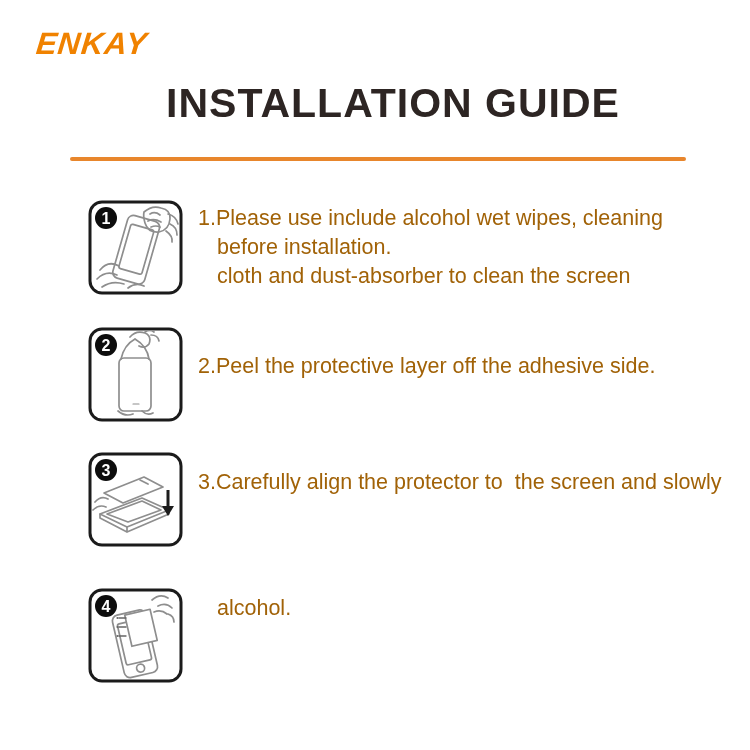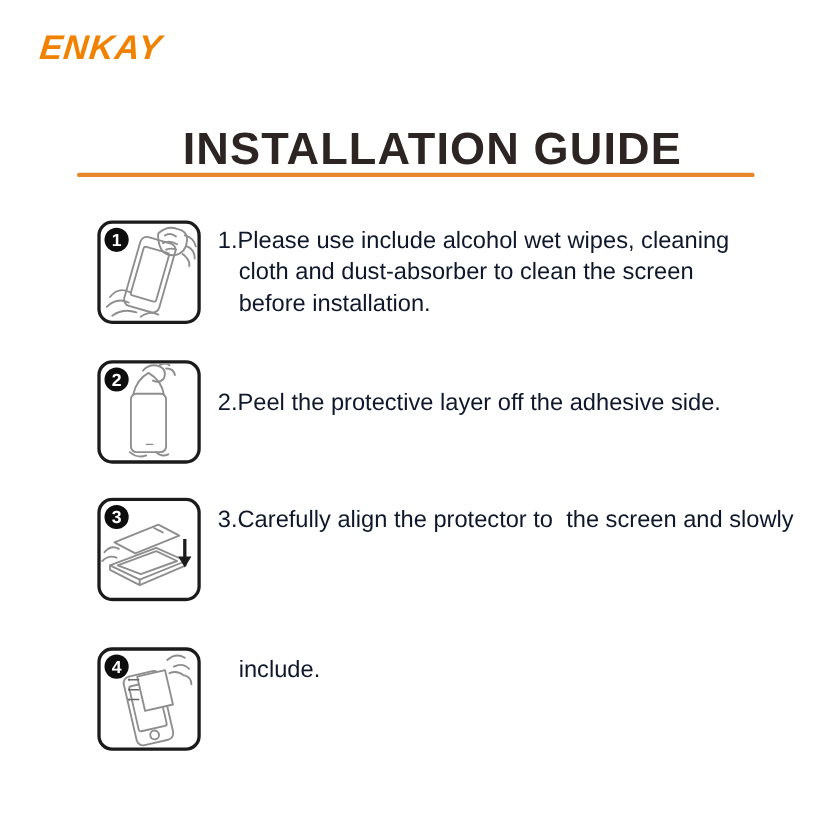--- a/index.html
+++ b/index.html
@@ -8,38 +8,38 @@
     font-family:"Liberation Sans","DejaVu Sans",sans-serif;
   }
   
   .logo{
     position:absolute;left:36px;top:26px;height:40px;
     font-style:italic;font-weight:900;font-size:31px;letter-spacing:1px;
     color:#F08200;transform:skewX(-6deg);
   }
   
   .title{
-    position:absolute;left:0;right:0;top:112px;text-align:center;
+    position:absolute;left:0;right:0;top:80px;text-align:center;
     font-size:41px;font-weight:700;letter-spacing:1px;color:#2D2523;margin-left:36px;
   }
   .divider{
     position:absolute;left:70px;top:157px;width:616px;height:4px;
     background:#E8862C;border-radius:2px;
   }
   
   .step{position:absolute;left:88px;width:620px;}
   .step-1{top:200px;} .step-2{top:327px;} .step-3{top:452px;} .step-4{top:588px;}
   .illus{position:absolute;left:0;top:0;width:95px;height:95px;}
   .step-text{
     position:absolute;left:110px;width:490px;
-    font-size:21.5px;line-height:29px;color:#0f172a;
+    font-size:21.5px;line-height:29px;color:#a16207;
   }
   .step-1 .step-text{top:4px;}
   .step-2 .step-text{top:25px;}
-  .step-3 .step-text{top:6px;}
+  .step-3 .step-text{top:16px;}
   .step-4 .step-text{top:6px;}
   .step-text .line{white-space:pre;}
   .step-text .line.cont{padding-left:19px;}
   
   .art{stroke:#8E8E8E;stroke-width:1.7;fill:none;stroke-linecap:round;stroke-linejoin:round;}
   .frame{fill:#ffffff;stroke:#1B1B1B;stroke-width:3;}
   .badge-circle{fill:#0D0D0D;stroke:none;}
   .badge-num{fill:#ffffff;font-family:"Liberation Sans",sans-serif;font-size:16px;font-weight:bold;}
   .dark{stroke:#1C1C1C;}
   .darkfill{fill:#1C1C1C;stroke:none;}
@@ -73,22 +73,22 @@
           <path d="M62,14 Q67,11 72,15 M60,21 Q66,18 73,22 M63,27 Q68,25 72,27"></path>
           <path d="M80,14 Q88,16 90,24 M82,24 Q89,27 89,35 M78,31 Q85,36 84,42"></path>
           <path d="M12,70 Q20,60 31,66 M9,79 Q18,70 29,75 M14,87 Q24,80 36,84 M40,88 Q48,82 56,86"></path>
         </g>
       </g>
       <circle class="badge-circle" cx="18" cy="18" r="11"></circle>
       <text class="badge-num" x="18" y="23.5" text-anchor="middle">1</text>
     </svg>
     <div class="step-text">
         <div class="line">1.Please use include alcohol wet wipes, cleaning</div>
+        <div class="line cont">before installation.</div>
         <div class="line cont">cloth and dust-absorber to clean the screen</div>
-        <div class="line cont">before installation.</div>
       </div>
   </div>
 
   <div class="step step-2">
     <svg class="illus" viewBox="0 0 95 95">
       <defs>
           <clipPath id="c2">
             <rect x="3.5" y="3.5" width="88" height="88" rx="10"></rect>
           </clipPath>
         </defs>
@@ -163,17 +163,17 @@
           </g>
           <circle cx="29.5" cy="30" r="1.1" fill="#666666" stroke="none"></circle>
           <circle cx="29.5" cy="39" r="1.1" fill="#666666" stroke="none"></circle>
           <circle cx="29.5" cy="48" r="1.1" fill="#666666" stroke="none"></circle>
         </g>
       </g>
       <circle class="badge-circle" cx="18" cy="18" r="11"></circle>
       <text class="badge-num" x="18" y="23.5" text-anchor="middle">4</text>
     </svg>
     <div class="step-text">
-        <div class="line cont">include.</div>
+        <div class="line cont">alcohol.</div>
       </div>
   </div>
 
 </div>
 
 </body></html>

